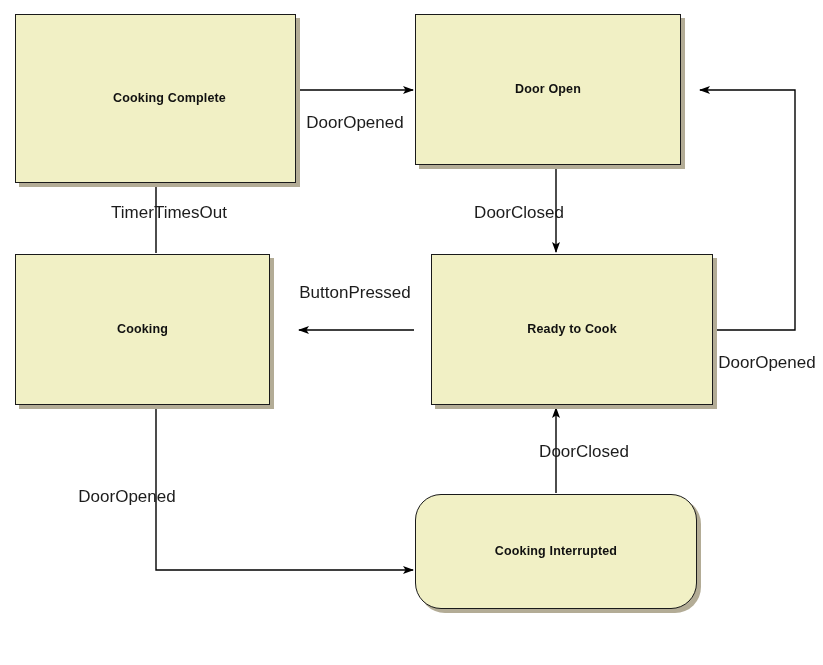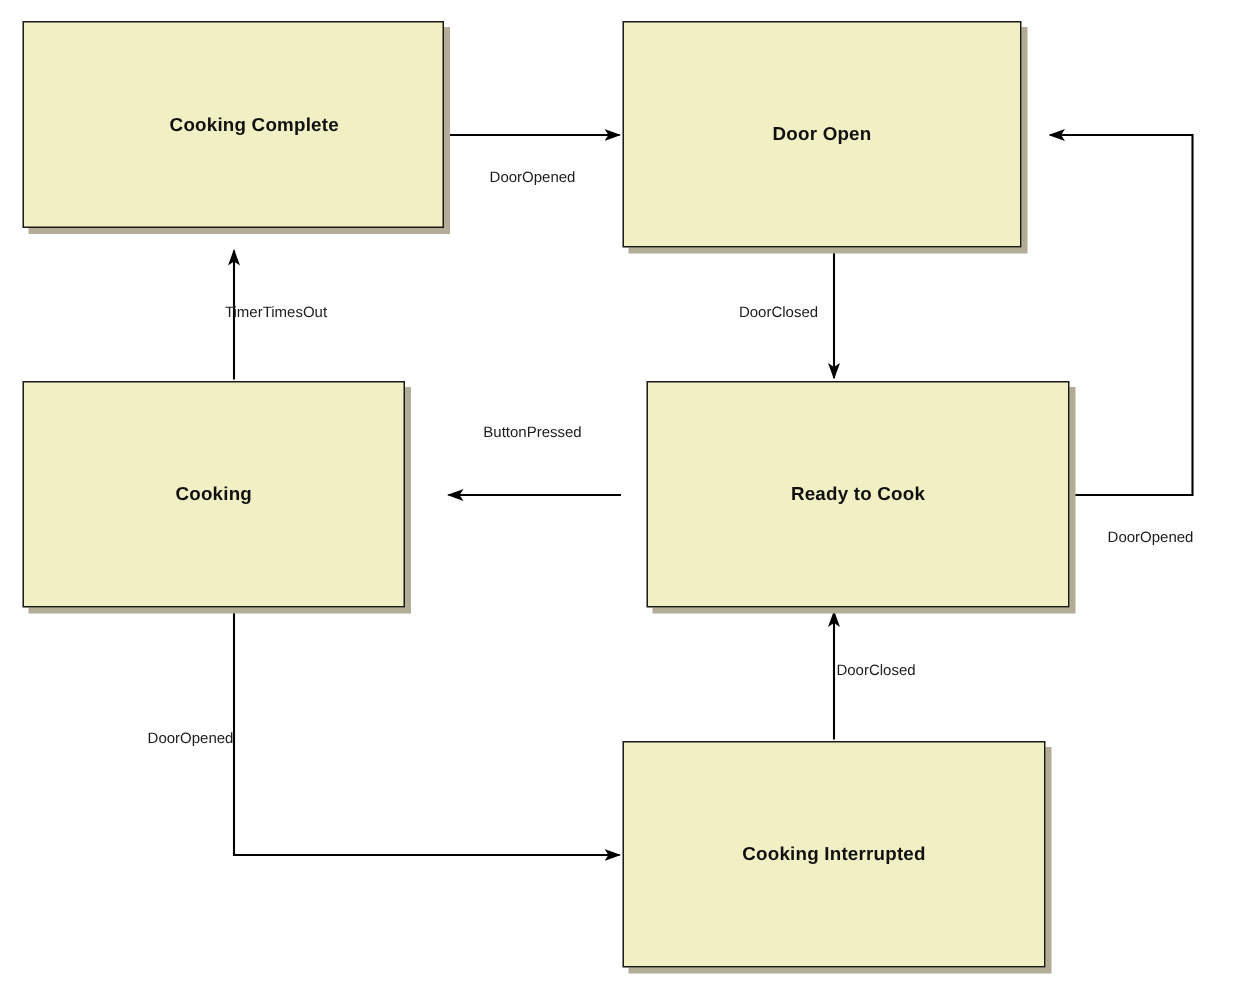--- a/index.html
+++ b/index.html
@@ -43,21 +43,21 @@
     font-weight: bold;
     color: #101010;
     letter-spacing: 0.15px;
     text-align: center;
     line-height: 1.2;
     user-select: none;
   }
   .edge-label {
     position: absolute;
     font-family: "Liberation Sans", sans-serif;
-    font-size: 10px;
+    font-size: 17px;
     font-weight: normal;
     color: #1c1c1c;
     white-space: nowrap;
     background: transparent;
     user-select: none;
   }
   .edge-label.center { transform: translateX(-50%); }
 </style>
 </head>
 <body>
@@ -79,47 +79,47 @@
 
     <path d="M414,330 L299,330" stroke="#000000" stroke-width="1.4" fill="none" marker-end="url(#arrowhead)"></path>
 
     <path d="M156,253 L156,167" stroke="#000000" stroke-width="1.4" fill="none" marker-end="url(#arrowhead)"></path>
 
     <path d="M156,406 L156,570 L413,570" stroke="#000000" stroke-width="1.4" fill="none" marker-end="url(#arrowhead)"></path>
 
     <path d="M556,493 L556,408" stroke="#000000" stroke-width="1.4" fill="none" marker-end="url(#arrowhead)"></path>
   </svg>
 
-  <div class="state-node" style="left:15px; top:14px; width:281px; height:138px;padding-left:28px;">
+  <div class="state-node" style="left:15px; top:14px; width:281px; height:169px;padding-left:28px;">
     <span class="state-label">Cooking Complete</span>
   </div>
 
   <div class="state-node" style="left:415px; top:14px; width:266px; height:151px;">
     <span class="state-label">Door Open</span>
   </div>
 
   <div class="state-node" style="left:15px; top:254px; width:255px; height:151px;">
     <span class="state-label">Cooking</span>
   </div>
 
   <div class="state-node" style="left:415px; top:254px; width:282px; height:151px;margin-left:16px;">
     <span class="state-label">Ready to Cook</span>
   </div>
 
-  <div class="state-node" style="left:415px; top:494px; width:282px; height:151px;">
+  <div class="state-node" style="left:415px; top:494px; width:282px; height:115px;border-radius:26px;">
     <span class="state-label">Cooking Interrupted</span>
   </div>
 
   <div class="edge-label center" style="left:355px; top:113px;">DoorOpened</div>
 
   <div class="edge-label center" style="left:519px; top:203px;">DoorClosed</div>
 
   <div class="edge-label center" style="left:767px; top:353px;">DoorOpened</div>
 
   <div class="edge-label center" style="left:355px; top:283px;">ButtonPressed</div>
 
-  <div class="edge-label center" style="left:184px; top:203px;">TimerTimesOut</div>
+  <div class="edge-label center" style="left:169px; top:203px;">TimerTimesOut</div>
 
   <div class="edge-label center" style="left:127px; top:487px;">DoorOpened</div>
 
   <div class="edge-label center" style="left:584px; top:442px;">DoorClosed</div>
 
 </div>
 
 </body></html>

